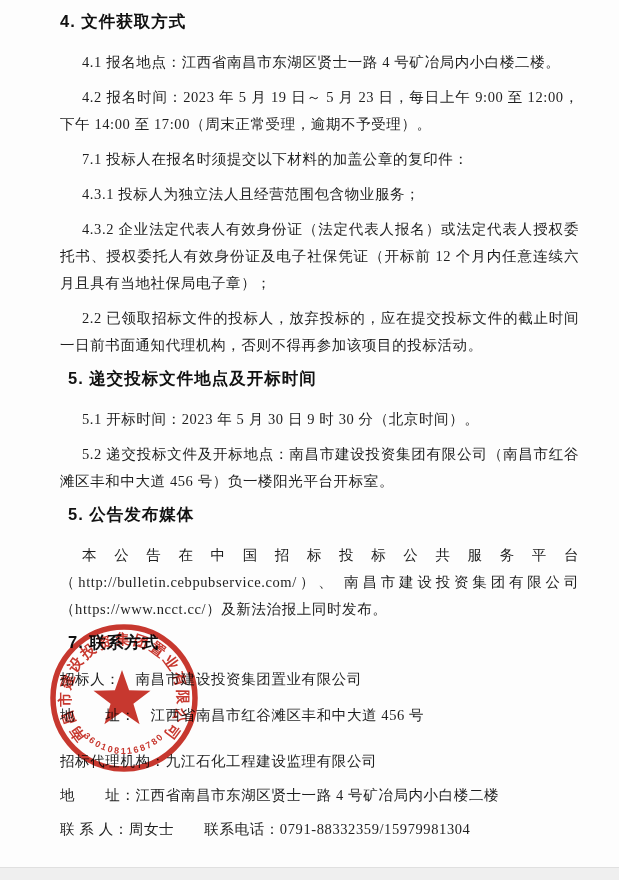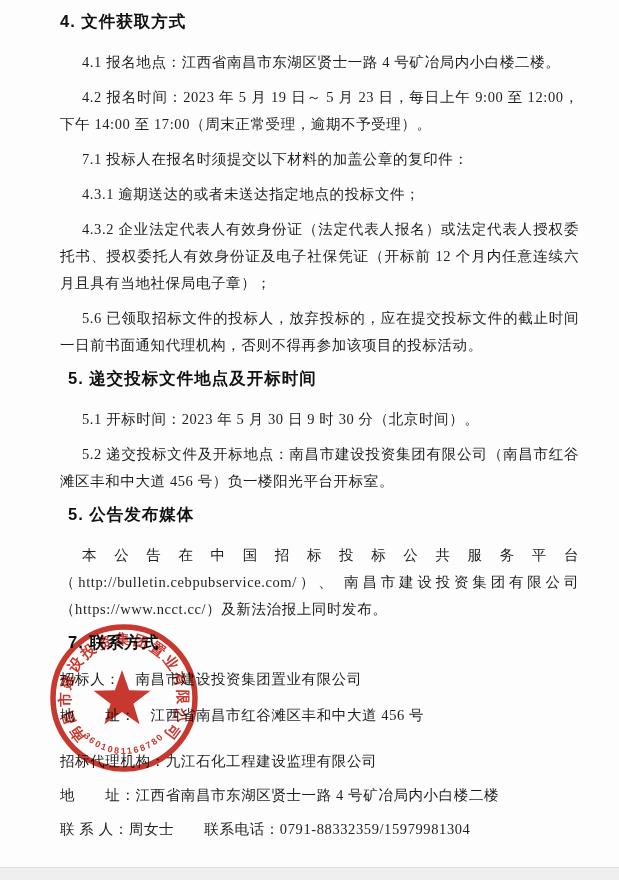--- a/index.html
+++ b/index.html
@@ -76,23 +76,23 @@
 </style>
 </head>
 <body>
 
 <div class="page">
 
   <h2 class="sec-h">4. 文件获取方式</h2>
   <p class="para">4.1 报名地点：江西省南昌市东湖区贤士一路 4 号矿冶局内小白楼二楼。</p>
   <p class="para">4.2 报名时间：2023 年 5 月 19 日～ 5 月 23 日，每日上午 9:00 至 12:00，下午 14:00 至 17:00（周末正常受理，逾期不予受理）。</p>
   <p class="para">7.1 投标人在报名时须提交以下材料的加盖公章的复印件：</p>
-  <p class="para">4.3.1 逾期送达的或者未送达指定地点的投标文件；</p>
+  <p class="para">4.3.1 投标人为独立法人且经营范围包含物业服务；</p>
   <p class="para">4.3.2 企业法定代表人有效身份证（法定代表人报名）或法定代表人授权委托书、授权委托人有效身份证及电子社保凭证（开标前 12 个月内任意连续六月且具有当地社保局电子章）；</p>
-  <p class="para">5.6 已领取招标文件的投标人，放弃投标的，应在提交投标文件的截止时间一日前书面通知代理机构，否则不得再参加该项目的投标活动。</p>
+  <p class="para">2.2 已领取招标文件的投标人，放弃投标的，应在提交投标文件的截止时间一日前书面通知代理机构，否则不得再参加该项目的投标活动。</p>
 
   <h2 class="sec-h mt">5. 递交投标文件地点及开标时间</h2>
   <p class="para">5.1 开标时间：2023 年 5 月 30  日 9 时 30 分（北京时间）。</p>
   <p class="para">5.2 递交投标文件及开标地点：南昌市建设投资集团有限公司（南昌市红谷滩区丰和中大道 456 号）负一楼阳光平台开标室。</p>
 
   <h2 class="sec-h mt">5. 公告发布媒体</h2>
   <p class="para">本公告在中国招标投标公共服务平台（http://bulletin.cebpubservice.com/）、 南昌市建设投资集团有限公司 （https://www.ncct.cc/）及新法治报上同时发布。</p>
 
   <h2 class="sec-h mt sec-h7">7. 联系方式</h2>
 

